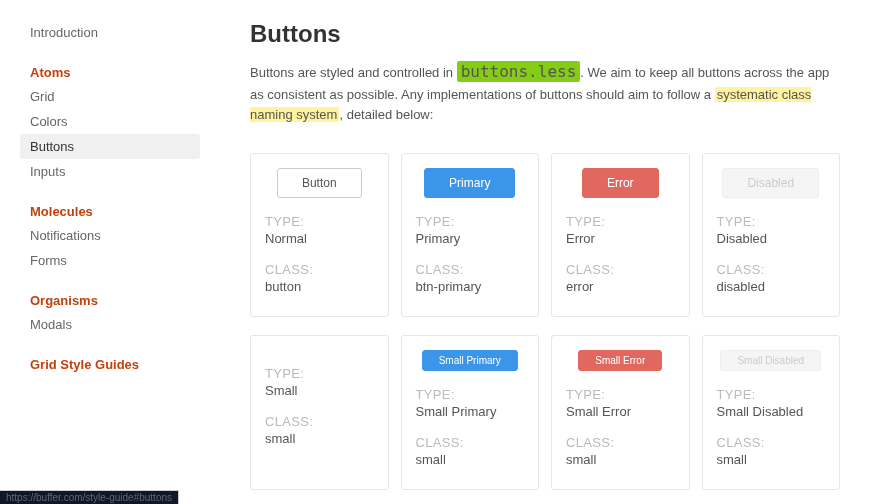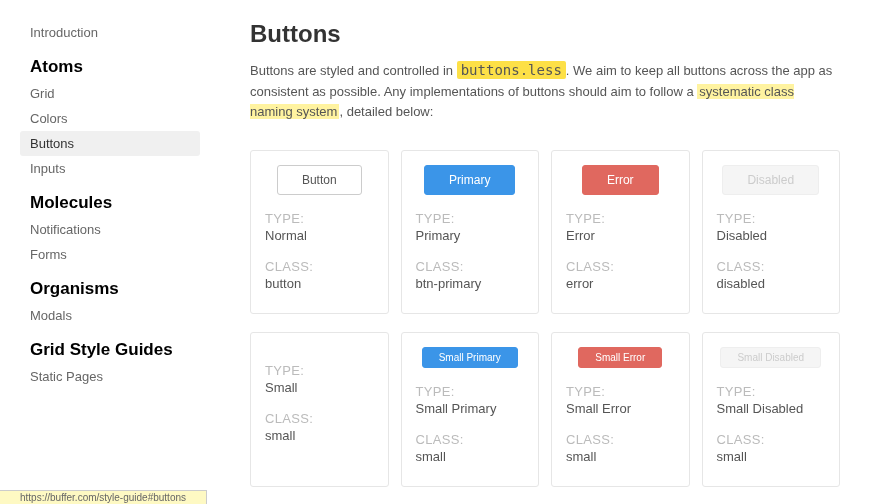--- a/index.html
+++ b/index.html
@@ -1,59 +1,58 @@
 <!DOCTYPE html>
 <html><head>
 <meta charset="utf-8">
 <style>
 * { box-sizing: border-box; margin: 0; padding: 0; }
 body { font-family: -apple-system, "Helvetica Neue", Arial, sans-serif; font-size: 13px; color: #333; background: #fff; }
 .app { display: flex; min-height: 504px; }
 .sidebar { width: 200px; padding: 20px 0 20px 20px; }
 .sidebar a { display: block; padding: 5px 10px; color: #666; text-decoration: none; font-size: 13px; border-radius: 3px; cursor: pointer; }
 .sidebar a.active { background: #f0f0f0; color: #333; }
-.sidebar .heading { font-weight: 600; color: #000000; margin-top: 12px; margin-bottom: 4px; padding: 0 10px; font-size: 17px; }
+.sidebar .heading { font-weight: 600; color: #c2410c; margin-top: 20px; margin-bottom: 4px; padding: 0 10px; font-size: 13px; }
 .main { flex: 1; padding: 20px 40px 0 50px; max-width: 680px; }
 .main h1 { font-size: 24px; font-weight: 600; margin-bottom: 12px; color: #333; }
 .intro { font-size: 13px; color: #555; line-height: 1.55; margin-bottom: 28px; }
-.intro code { font-family: Menlo, Consolas, monospace; background: #fde047; padding: 1px 4px; border-radius: 2px; font-size: 14px; }
+.intro code { font-family: Menlo, Consolas, monospace; background: #84cc16; padding: 1px 4px; border-radius: 2px; font-size: 16px; }
 .intro .hl { background: #fff3a0; padding: 0 2px; }
 .grid { display: grid; grid-template-columns: repeat(4, 1fr); gap: 12px; margin-bottom: 18px; }
 .grid.cols3 { grid-template-columns: repeat(3, 1fr); }
 .card { border: 1px solid #e6e6e6; border-radius: 3px; padding: 14px 14px 12px; }
 .card .btn-row { text-align: center; margin-bottom: 14px; }
 .btn { display: inline-block; padding: 7px 24px; border-radius: 3px; border: 1px solid #ccc; background: #fff; color: #555; font-size: 12px; cursor: pointer; }
 .btn-primary { background: #3b95e8; border-color: #3b95e8; color: #fff; }
 .btn-error { background: #e0685f; border-color: #e0685f; color: #fff; }
 .btn-disabled { background: #f5f5f5; border-color: #eee; color: #ccc; cursor: default; }
 .btn.small { font-size: 10px; padding: 4px 16px; }
 .btn.large { font-size: 13px; padding: 12px 40px; }
 .meta-label { font-size: 13px; text-transform: uppercase; color: #bbb; letter-spacing: 0.3px; margin-top: 16px; }
 .meta-value { font-size: 13px; color: #555; margin-bottom: 10px; margin-top: 2px; }
-.statusbar { position: fixed; bottom: 0; left: 0; font-size: 10px; color: #666; background: #fef9c3; border: 1px solid #ccc; border-bottom: none; border-left: none; padding: 1px 20px; }
+.statusbar { position: fixed; bottom: 0; left: 0; font-size: 10px; color: #666; background: #0f172a; border: 1px solid #ccc; border-bottom: none; border-left: none; padding: 1px 6px; }
 </style>
 </head>
 <body>
 
 <div class="app">
   <nav class="sidebar">
     <a>Introduction</a>
     <div id="sidebar-groups">
         <div class="heading">Atoms</div>
         <a>Grid</a>
         <a>Colors</a>
         <a class="active">Buttons</a>
         <a>Inputs</a>
         <div class="heading">Molecules</div>
         <a>Notifications</a>
         <a>Forms</a>
         <div class="heading">Organisms</div>
         <a>Modals</a>
         <div class="heading">Grid Style Guides</div>
-        <a>Static Pages</a>
       </div>
   </nav>
 
   <main class="main">
     <h1>Buttons</h1>
     <p class="intro">
       <span>Buttons are styled and controlled in </span><code>buttons.less</code><span>. We aim to keep all buttons across the app as consistent as possible. Any implementations of buttons should aim to follow a </span><span class="hl">systematic class naming system</span><span>, detailed below:</span>
     </p>
 
     <div class="grid" id="row1">

